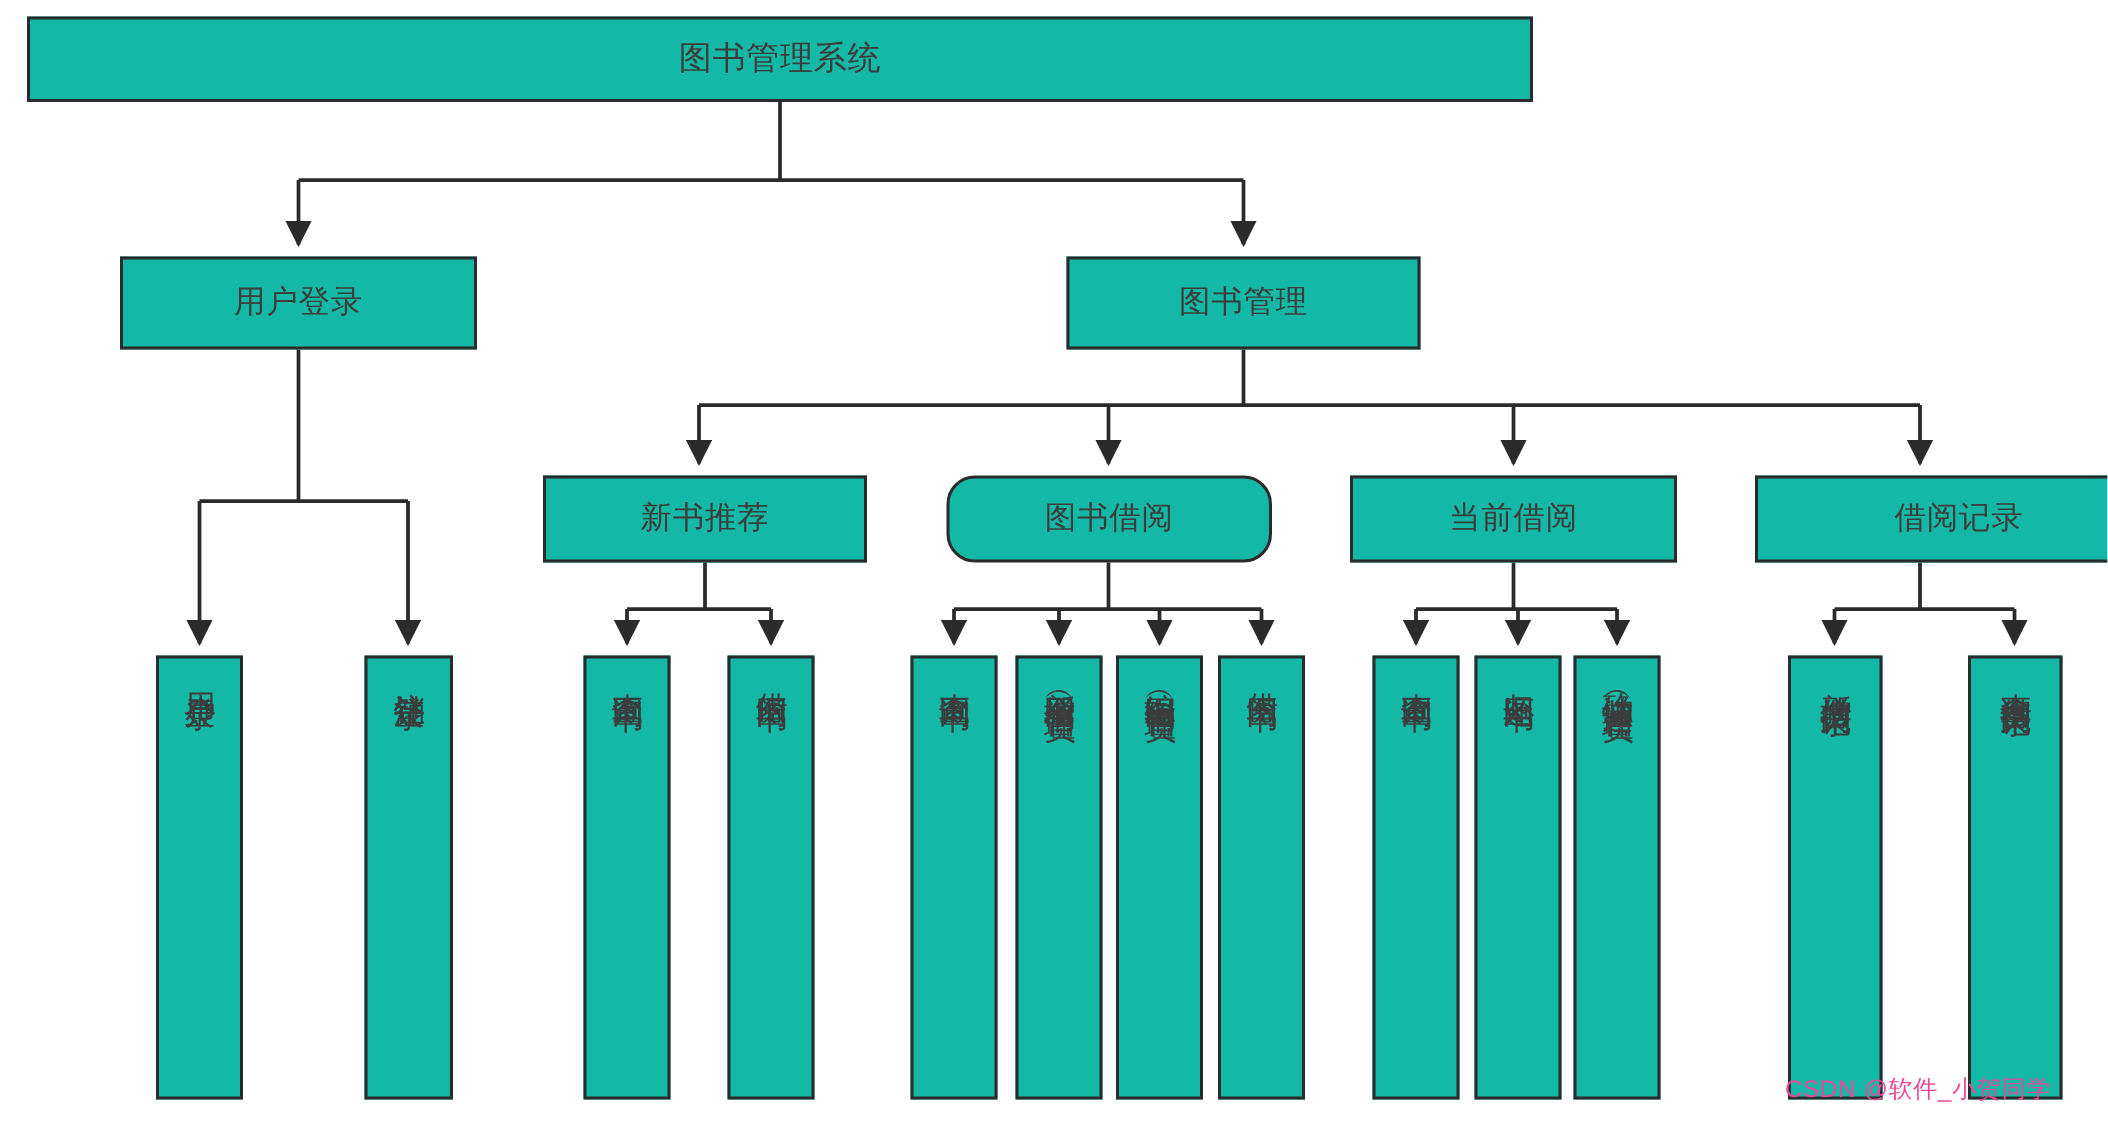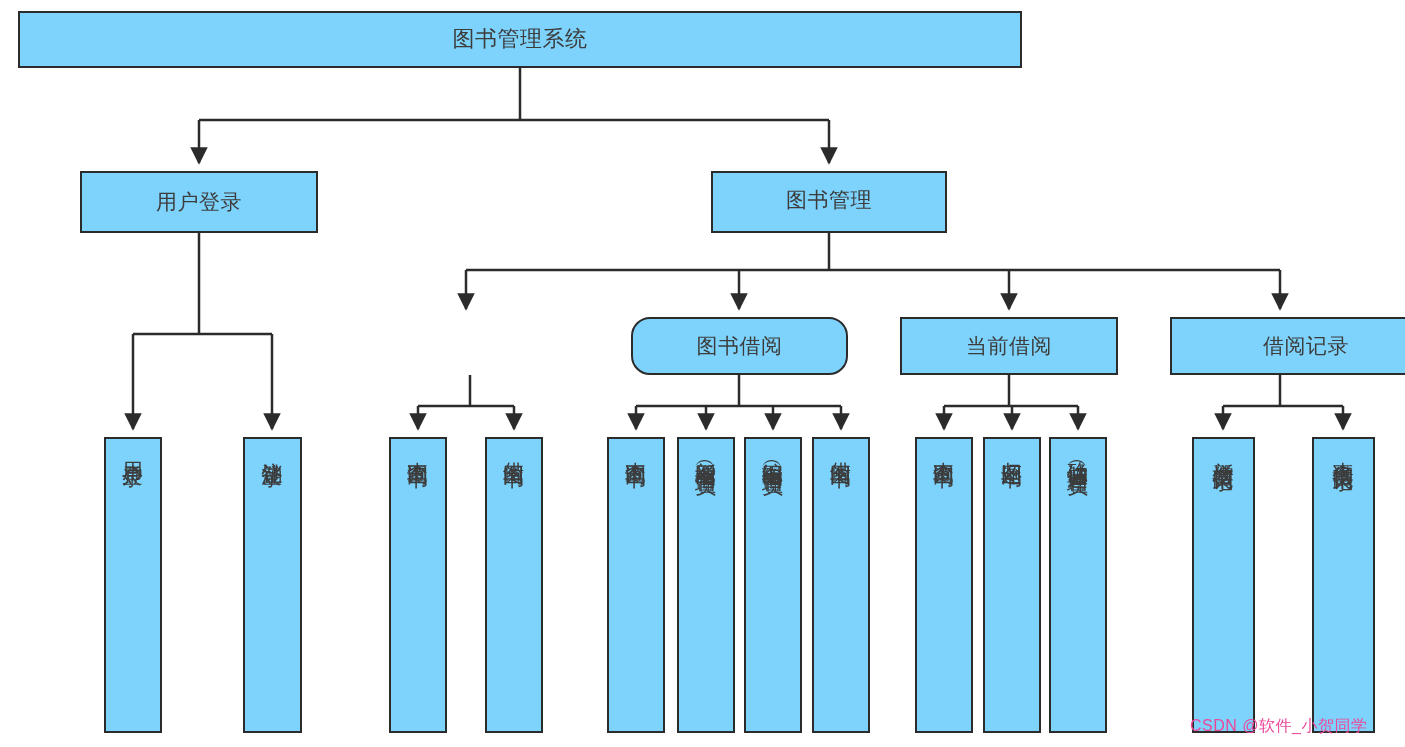--- a/index.html
+++ b/index.html
@@ -22,21 +22,21 @@
     left: 0;
     top: 0;
     width: 1405px;
     height: 747px;
     pointer-events: none;
   }
   .node {
     position: absolute;
     box-sizing: border-box;
     border: 2.5px solid #2b2b2b;
-    background: #7dd3fc;
+    background: #14b8a6;
     display: flex;
     align-items: center;
     justify-content: center;
     color: #3b3b3b;
   }
   .node .label {
     text-align: center;
     line-height: 1.12;
     letter-spacing: 0.5px;
     color: #3c3c3c;
@@ -125,24 +125,27 @@
     </g>
   </svg>
 
   <div class="node horiz root" style="left: 18px; top: 11px; width: 1004px; height: 57px;">
     <span class="label">图书管理系统</span>
   </div>
 
   <div class="node horiz" style="left: 80px; top: 171px; width: 238px; height: 62px;">
     <span class="label">用户登录</span>
   </div>
-  <div class="node horiz" style="left: 711px; top: 171px; width: 236px; height: 62px; font-family: Liberation Mono, monospace;">
+  <div class="node horiz" style="left: 711px; top: 171px; width: 236px; height: 62px;">
     <span class="label">图书管理</span>
   </div>
 
+  <div class="node horiz" style="left: 362px; top: 317px; width: 216px; height: 58px;">
+    <span class="label">新书推荐</span>
+  </div>
   <div class="node horiz" style="left: 631px; top: 317px; width: 217px; height: 58px; border-radius: 19px;">
     <span class="label">图书借阅</span>
   </div>
   <div class="node horiz" style="left: 900px; top: 317px; width: 218px; height: 58px;">
     <span class="label">当前借阅</span>
   </div>
   <div class="node horiz" style="left: 1170px; top: 317px; width: 260px; height: 58px; padding-left: 12px;">
     <span class="label">借阅记录</span>
   </div>
 

